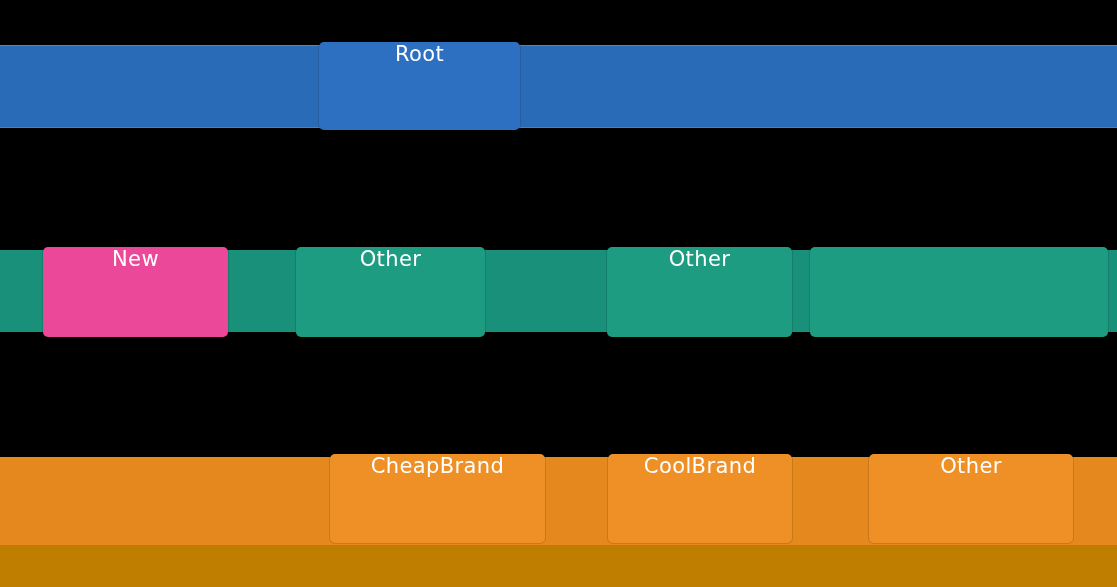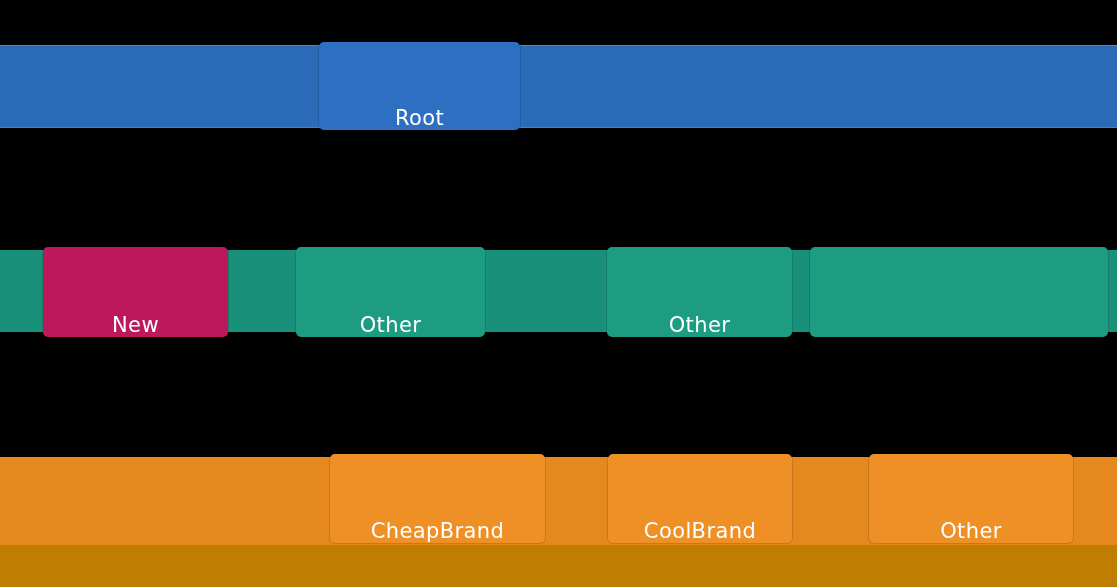--- a/index.html
+++ b/index.html
@@ -21,21 +21,21 @@
   }
   .bar.blue-base {
     border-top: 1px solid rgba(255,255,255,0.18);
     border-bottom: 1px solid rgba(255,255,255,0.14);
   }
   .tile {
     position: absolute;
     box-sizing: border-box;
     border-radius: 5px;
     display: flex;
-    align-items: flex-end;
+    align-items: flex-start;
     justify-content: center;
     box-shadow: 0 0 0 1px rgba(0,0,0,0.12);
     cursor: pointer;
   }
   .tile-label {
     color: #ffffff;
     font-size: 21px;
     letter-spacing: 0.4px;
     white-space: nowrap;
     pointer-events: none;
@@ -45,21 +45,21 @@
 <body>
 
 <div class="canvas">
 
   <div class="bar blue-base" style="left: 0px; top: 45px; width: 1117px; height: 83px; background-color: rgb(42, 107, 184);"></div>
   <div class="tile" style="left: 319px; top: 42px; width: 201px; height: 88px; background-color: rgb(45, 111, 192);">
     <span class="tile-label">Root</span>
   </div>
 
   <div class="bar" style="left: 0px; top: 250px; width: 1117px; height: 82px; background-color: rgb(25, 144, 121);"></div>
-  <div class="tile" style="left: 43px; top: 247px; width: 185px; height: 90px; background-color: #be185d;">
+  <div class="tile" style="left: 43px; top: 247px; width: 185px; height: 90px; background-color: #ec4899;">
     <span class="tile-label">New</span>
   </div>
   <div class="tile" style="left: 296px; top: 247px; width: 189px; height: 90px; background-color: rgb(30, 156, 130);">
     <span class="tile-label">Other</span>
   </div>
   <div class="tile" style="left: 607px; top: 247px; width: 185px; height: 90px; background-color: rgb(30, 156, 130);">
     <span class="tile-label">Other</span>
   </div>
   <div class="tile" style="left: 810px; top: 247px; width: 298px; height: 90px; background-color: rgb(30, 156, 130);">
     <span class="tile-label"></span>

